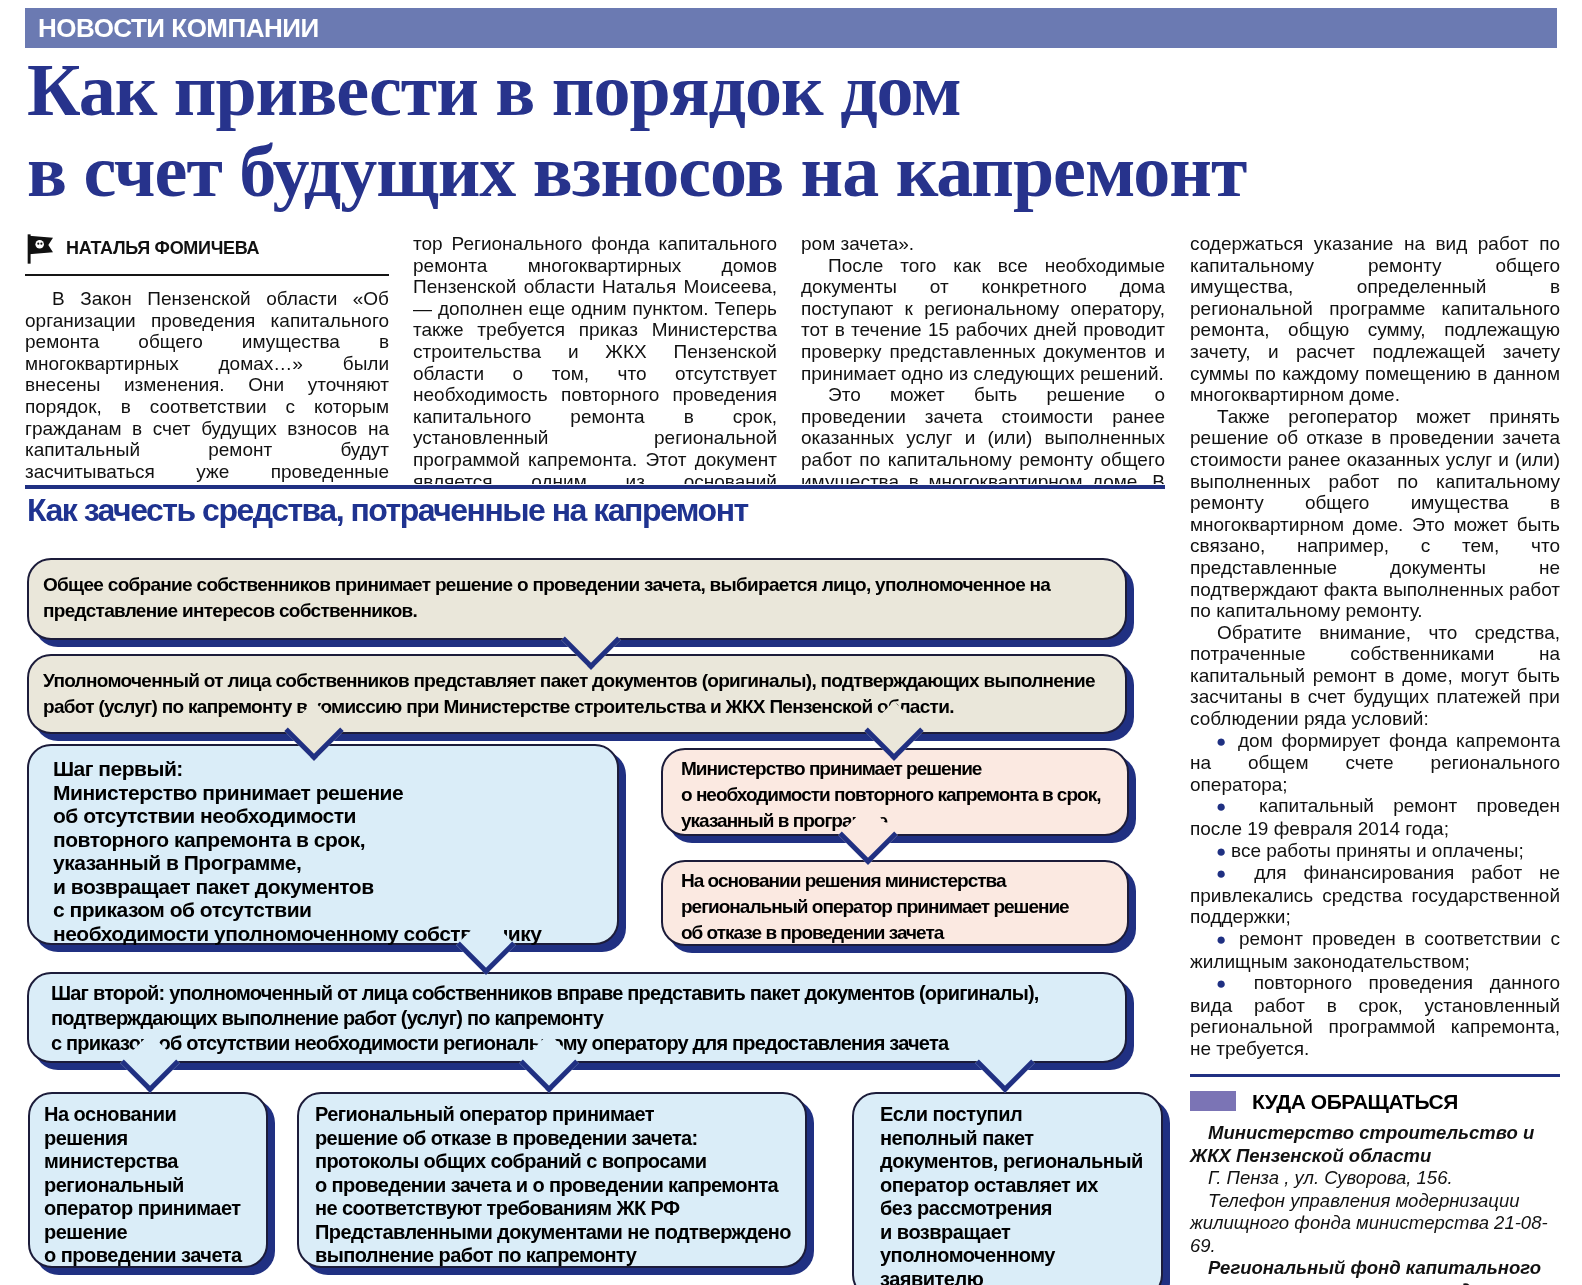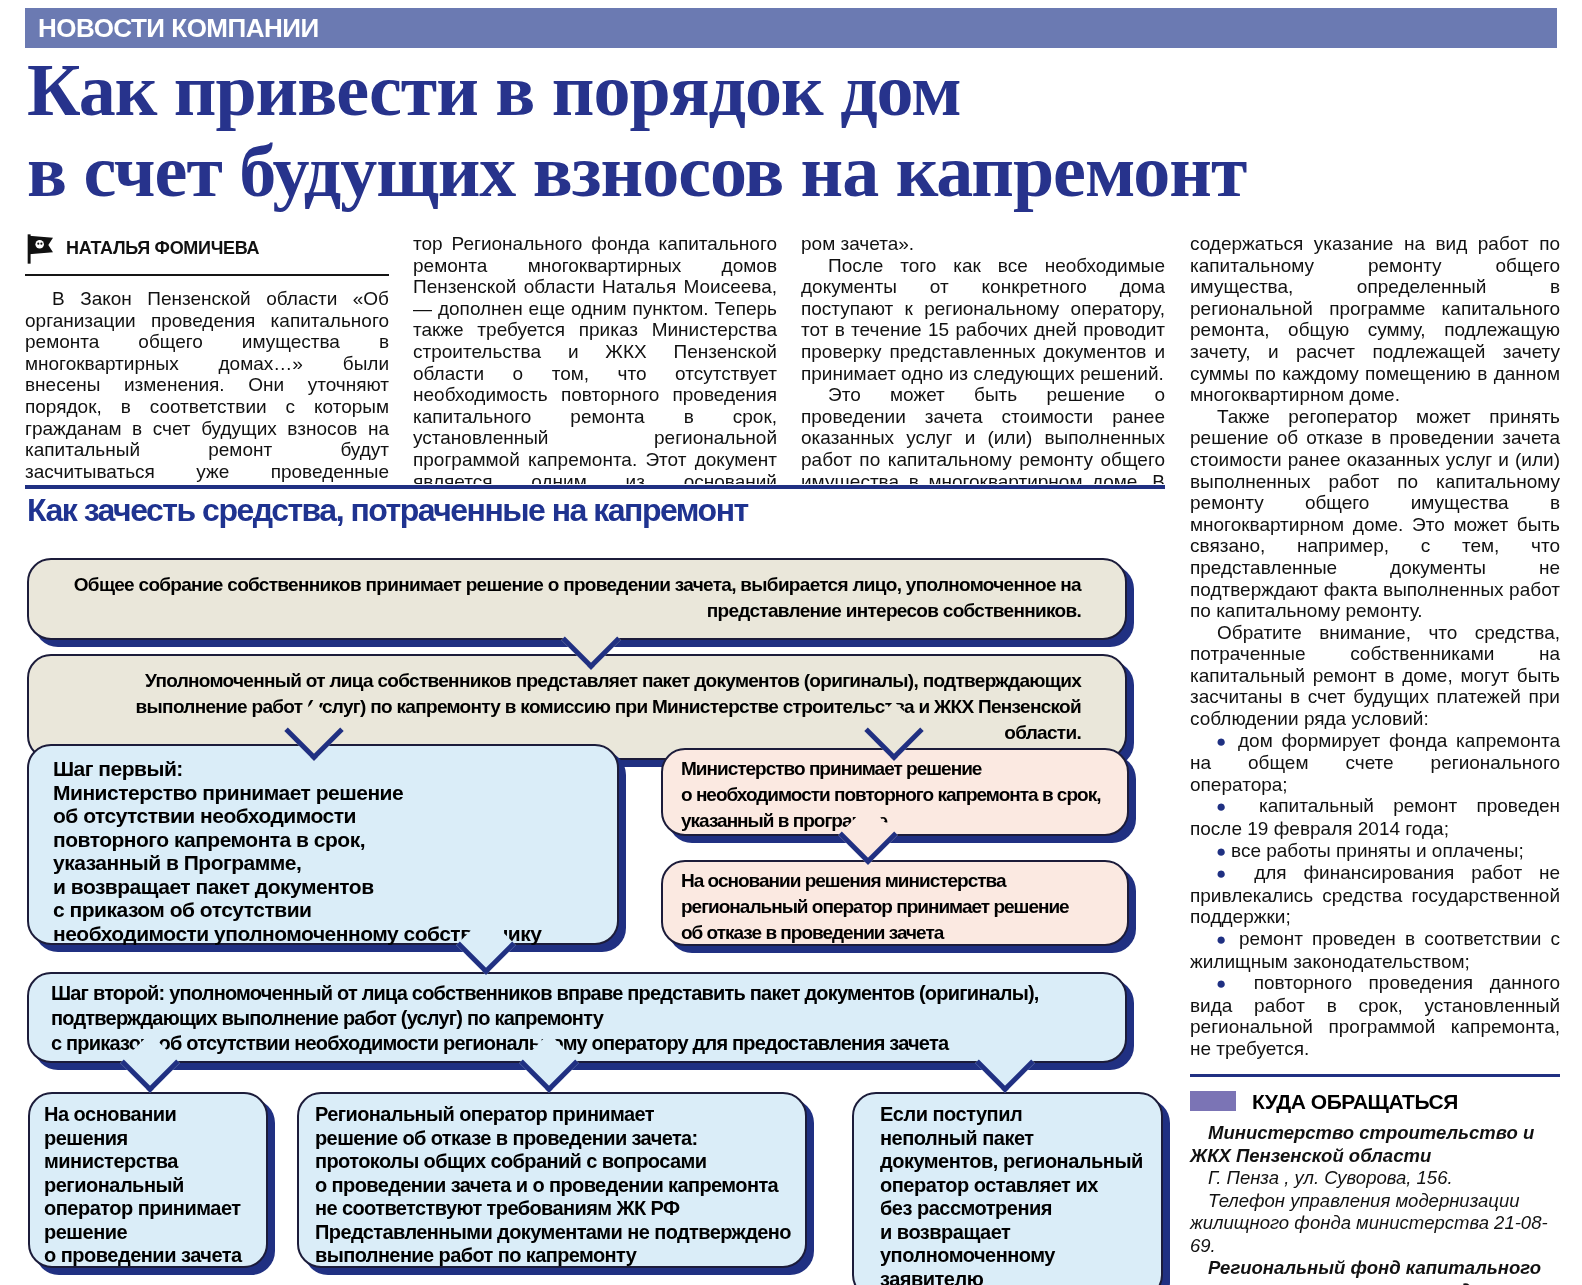--- a/index.html
+++ b/index.html
@@ -33,22 +33,22 @@
   .c-head{display:flex;align-items:center;gap:16px;margin:4px 0 10px;}
   .swatch{width:46px;height:20px;background:#7b74b5;}
   .c-head span{font-weight:bold;font-size:21px;letter-spacing:-0.5px;color:#000;}
   .contact p{font-size:18.5px;line-height:22.5px;text-indent:18px;margin:0;font-style:italic;}
   .contact p.org{font-weight:bold;}
   
   .ig{position:absolute;left:25px;top:492px;width:1140px;height:793px;}
   .ig-title{position:absolute;left:2px;top:0;font-weight:bold;font-size:32px;color:#1f3390;letter-spacing:-1.5px;}
   .bx{position:absolute;box-sizing:border-box;border:2.5px solid #1c1c3a;border-radius:24px;
       box-shadow:7px 7px 0 #203082;font-weight:bold;color:#000;z-index:1;}
-  .cream{background:#eae7da;text-align:right;font-size:19px;line-height:26px;letter-spacing:-0.7px;
-         padding:12px 44px;}
+  .cream{background:#eae7da;text-align:left;font-size:19px;line-height:26px;letter-spacing:-0.7px;
+         padding:12px 14px;}
   .blue{background:#daedf8;}
   .pink{background:#fbe9e1;}
   .pre{white-space:pre-line;}
   .tail{position:absolute;width:42px;height:42px;transform:rotate(45deg);z-index:3;
         border-right:5px solid #203082;border-bottom:5px solid #203082;box-sizing:border-box;}
   .t-cream{background:#eae7da;}
   .t-blue{background:#daedf8;}
   .t-pink{background:#fbe9e1;}
   
   #bxA{left:2px;top:66px;width:1100px;min-height:82px;}

